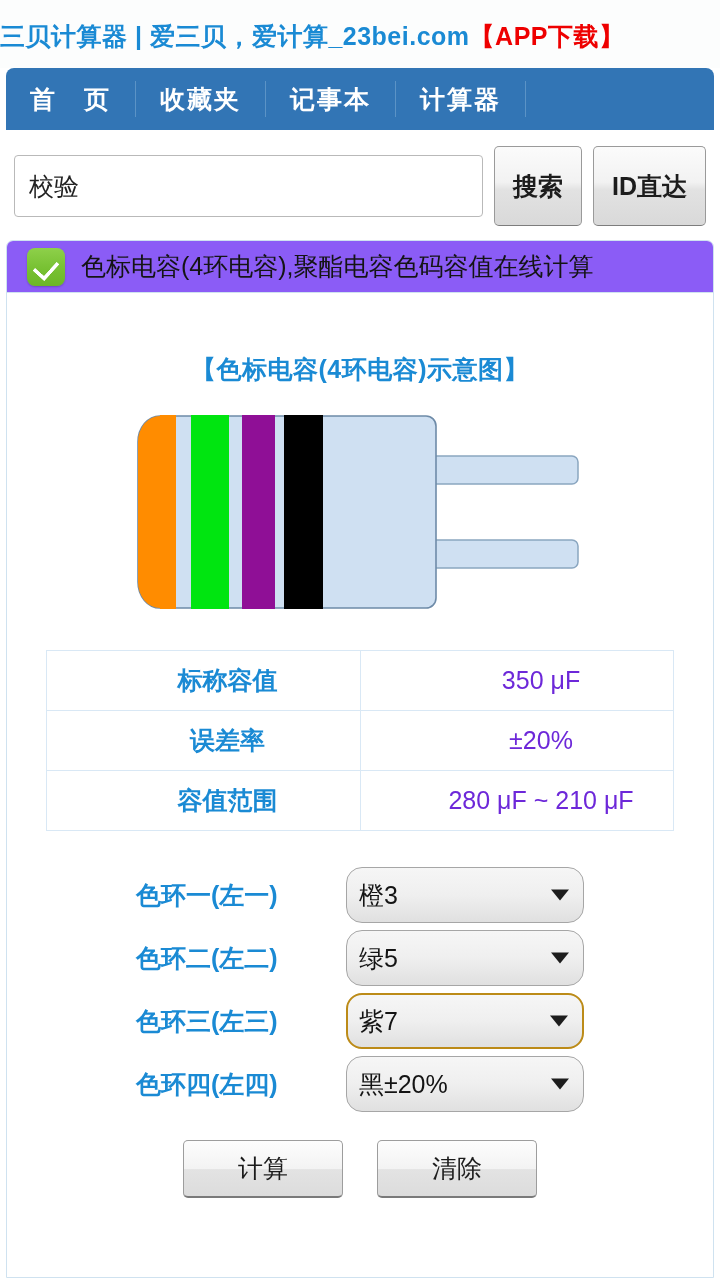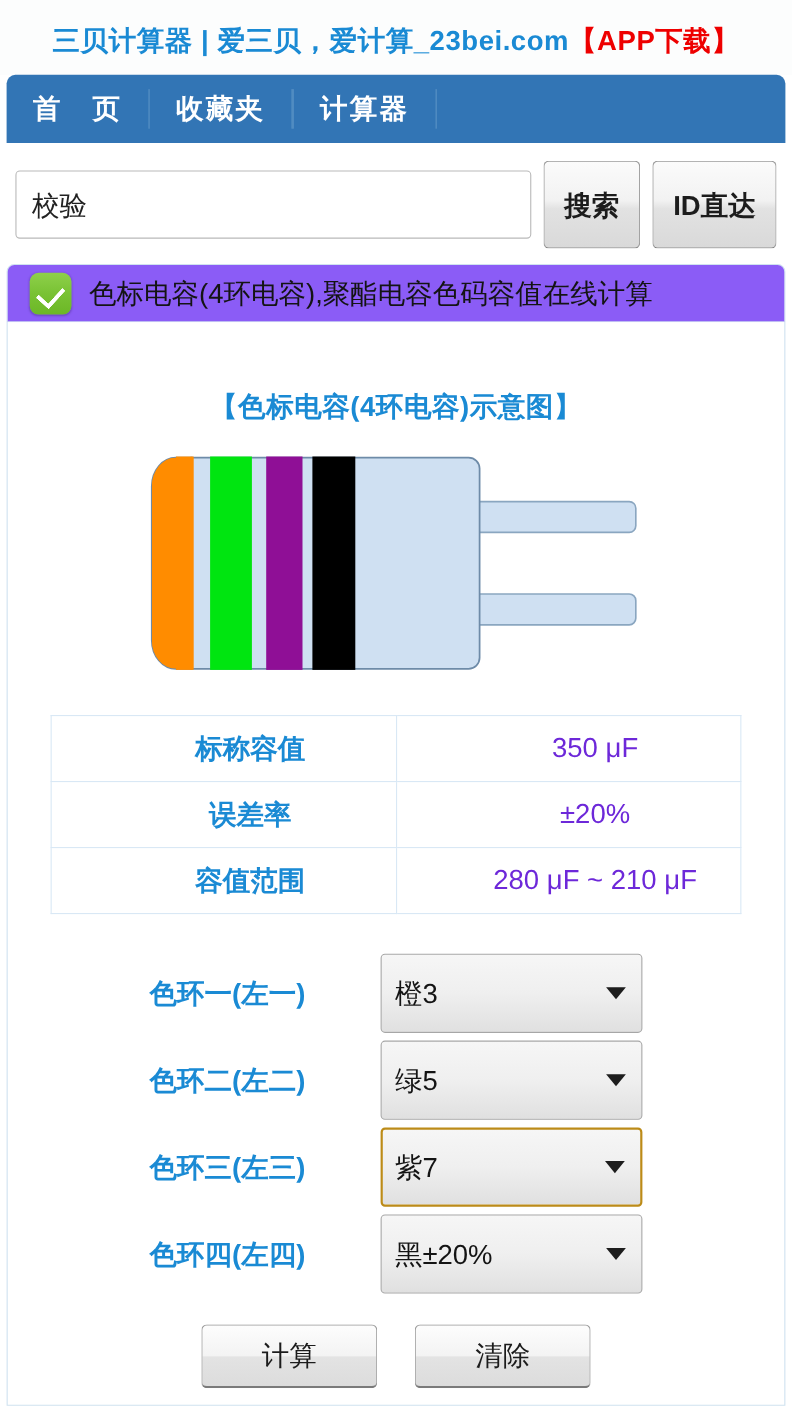--- a/index.html
+++ b/index.html
@@ -9,21 +9,20 @@
     font-family: "Liberation Sans", "DejaVu Sans", sans-serif;
     overflow: hidden;
   }
 
   
   .site-title-bar {
     height: 68px;
     background: #fcfdfd;
     display: flex;
     align-items: center;
-    justify-content: center;
     padding-top: 4px;
   }
   .site-title {
     font-size: 25px;
     font-weight: bold;
     color: #1a8ad4;
     white-space: nowrap;
     letter-spacing: 0.5px;
   }
   .site-title .app-dl { color: #ee0000; }
@@ -186,23 +185,23 @@
     font-size: 25px;
     font-weight: bold;
     white-space: nowrap;
     text-align: left;
     width: 180px;
     margin-right: 6px;
   }
   .band-select {
     position: relative;
     width: 238px;
-    height: 72px;
+    height: 56px;
     border: 1px solid #a6a6a6;
-    border-radius: 4px;
+    border-radius: 16px;
     background: linear-gradient(to bottom, #f6f6f6 0%, #efefef 50%, #e0e0e0 100%);
     display: flex;
     align-items: center;
     padding: 0 12px;
     cursor: pointer;
     margin-left: 24px;
   }
   .band-select.focused {
     border: 2px solid #bc8b18;
     padding: 0 11px;
@@ -250,20 +249,21 @@
   <div class="site-title">
     <span>三贝计算器 | 爱三贝，爱计算_23bei.com</span><span class="app-dl">【APP下载】</span>
   </div>
 </div>
 
 <div class="navbar">
   <div class="nav-item">首　页</div>
   <div class="nav-sep"></div>
   <div class="nav-item">收藏夹</div>
   <div class="nav-sep"></div>
+  <div class="nav-item">记事本</div>
   <div class="nav-sep"></div>
   <div class="nav-item">计算器</div>
   <div class="nav-sep"></div>
 </div>
 
 <div class="search-row">
   <input class="search-input" type="text" value="校验" style="">
   <button class="gbtn">搜索</button>
   <button class="gbtn">ID直达</button>
 </div>

